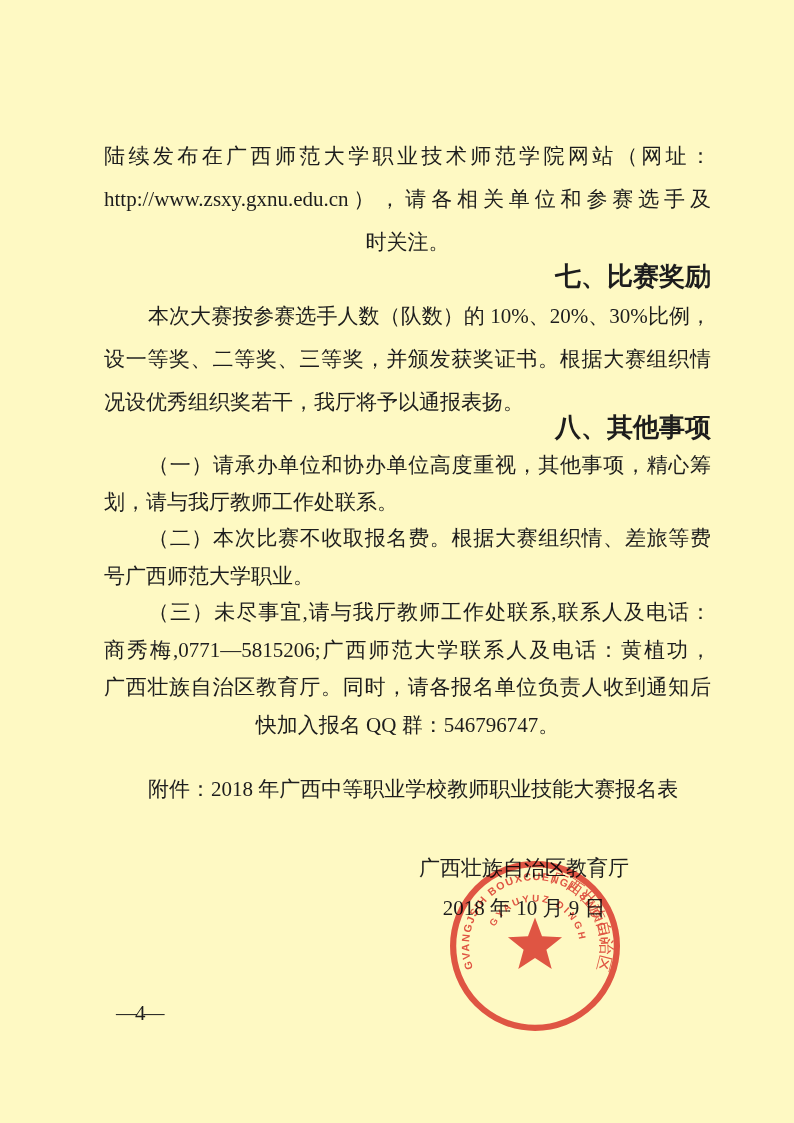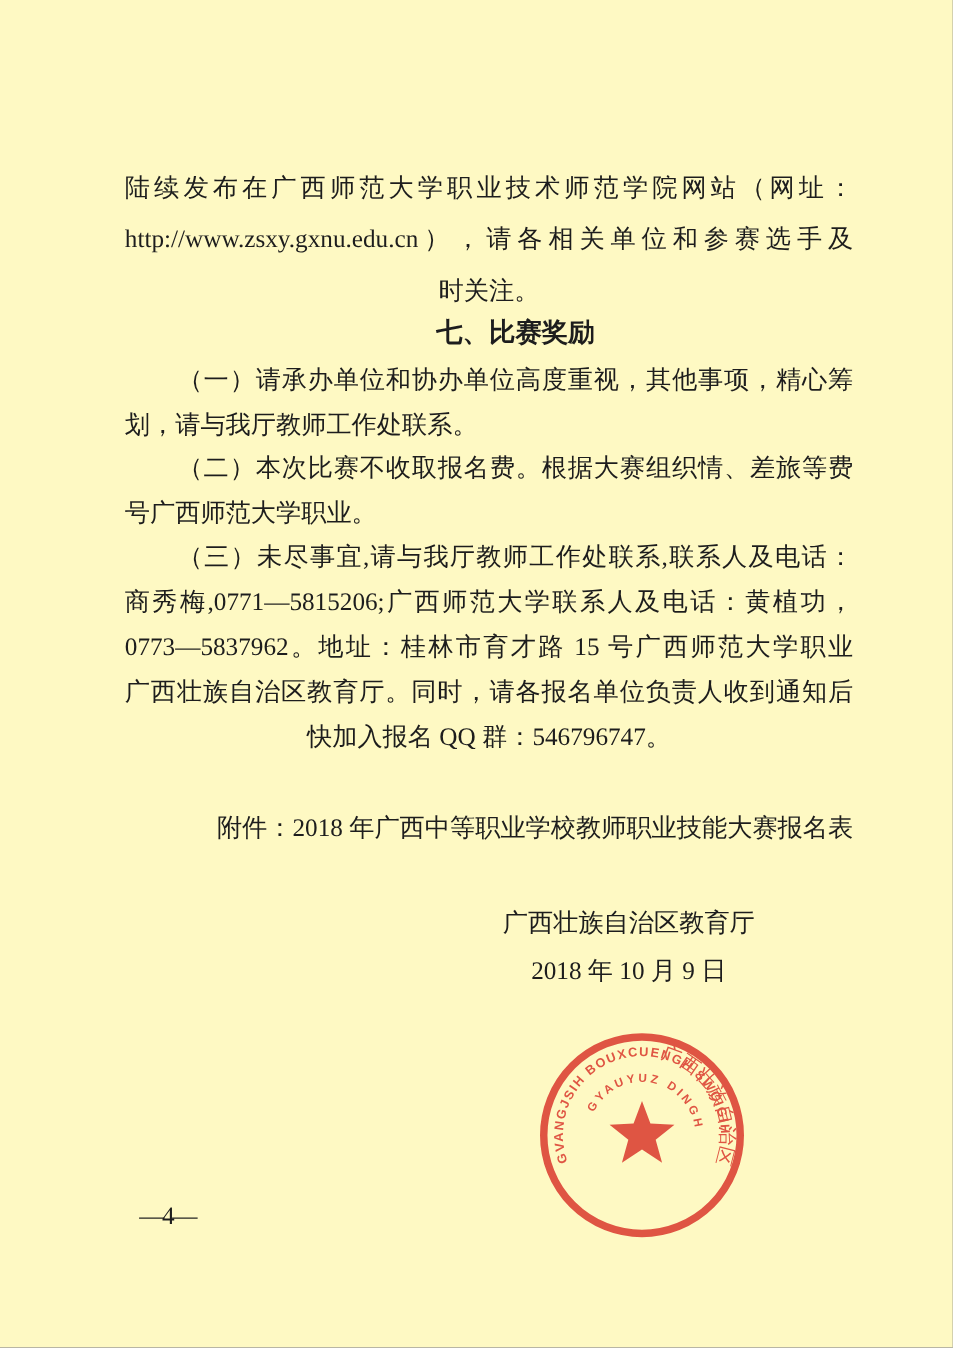--- a/index.html
+++ b/index.html
@@ -8,27 +8,27 @@
     background:#fef9c3; color:#1d1d1d; overflow:hidden;
     font-family:"Liberation Serif","DejaVu Serif",serif;
     font-size:21px;
   }
   .content { position:absolute; left:104px; top:135px; width:607px; }
   .ln { text-align:justify; overflow:hidden; }
   .j::after { content:""; display:inline-block; width:100%; height:0; }
   .pa .ln { height:43px; line-height:43px; }
   .pb .ln { height:37.5px; line-height:37.5px; }
   .ind { text-indent:44px; }
-  .hd { font-weight:bold; font-size:22px; text-indent:44px; text-align:center; }
+  .hd { font-weight:bold; font-size:26px; text-indent:44px; text-align:right; }
   #h-award { margin-top:-9px; height:43px; line-height:43px; }
   #p-award { margin-top:-3px; }
   #h-other { margin-top:-15px; height:37.5px; line-height:37.5px; }
   #p-item3 { margin-top:-1px; }
   #p-item2 { margin-top:-1.5px; }
-  .attach { margin-top:39px; height:37.5px; line-height:37.5px; text-indent:44px; text-align:right; overflow:hidden; }
+  .attach { margin-top:27px; height:37.5px; line-height:37.5px; text-indent:44px; text-align:left; overflow:hidden; }
   .sig { margin-top:39.5px; text-align:right; padding-right:82px; }
   .sig-inner { display:inline-block; text-align:center; line-height:40px; }
   .pagenum { position:absolute; left:116px; top:1001px; font-size:21px; letter-spacing:-2px; }
   .seal {
     position:absolute; left:446px; top:857px; width:178px; height:178px;
     mix-blend-mode:multiply; opacity:.88; pointer-events:none;
   }
   .seal svg { width:100%; height:100%; }
   .seal .ring { fill:none; stroke:currentColor; stroke-width:7; }
   .seal .star { fill:currentColor; }
@@ -45,36 +45,41 @@
   <div class="content">
 
     <div class="pa">
       <div class="ln j">陆续发布在广西师范大学职业技术师范学院网站（网址：</div>
       <div class="ln j">http://www.zsxy.gxnu.edu.cn），请各相关单位和参赛选手及</div>
       <div class="ln" style="text-align:center">时关注。</div>
     </div>
 
     <div id="h-award" class="hd">七、比赛奖励</div>
 
+    <div id="p-award" class="pa">
+      <div class="ln j ind">本次大赛按参赛选手人数（队数）的 10%、20%、30%比例，</div>
+      <div class="ln j">设一等奖、二等奖、三等奖，并颁发获奖证书。根据大赛组织情</div>
+      <div class="ln" style="text-align:left">况设优秀组织奖若干，我厅将予以通报表扬。</div>
+    </div>
 
+    <div id="h-other" class="hd">八、其他事项</div>
 
     <div id="p-item1" class="pb">
       <div class="ln j ind">（一）请承办单位和协办单位高度重视，其他事项，精心筹</div>
       <div class="ln" style="text-align:left">划，请与我厅教师工作处联系。</div>
     </div>
 
     <div id="p-item2" class="pb">
       <div class="ln j ind">（二）本次比赛不收取报名费。根据大赛组织情、差旅等费</div>
       <div class="ln" style="text-align:left">号广西师范大学职业。</div>
     </div>
 
     <div id="p-item3" class="pb">
       <div class="ln j ind">（三）未尽事宜,请与我厅教师工作处联系,联系人及电话：</div>
       <div class="ln j">商秀梅,0771—5815206;广西师范大学联系人及电话：黄植功，</div>
-      <div class="ln j">0773—5837962。地址：桂林市育才路 15 号广西师范大学职业</div>
       <div class="ln j">广西壮族自治区教育厅。同时，请各报名单位负责人收到通知后尽</div>
       <div class="ln" style="text-align:center">快加入报名 QQ 群：546796747。</div>
     </div>
 
     <div class="attach">附件：2018 年广西中等职业学校教师职业技能大赛报名表</div>
 
     <div class="sig">
       <div class="sig-inner">
         <div>广西壮族自治区教育厅</div>
         <div>2018 年 10 月 9 日</div>

